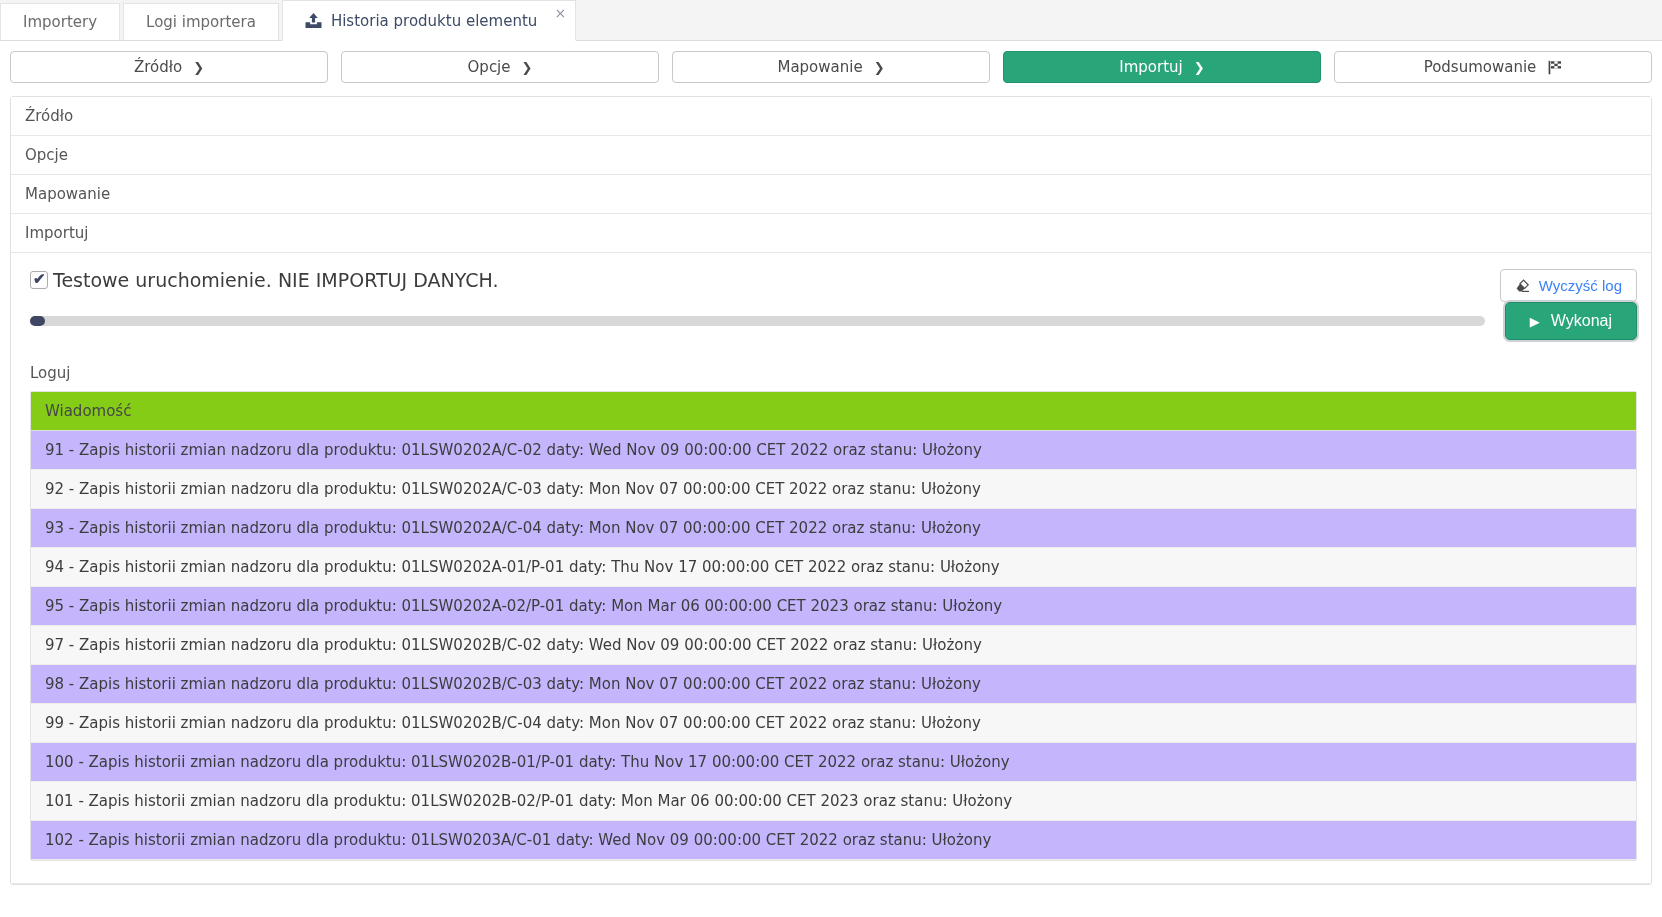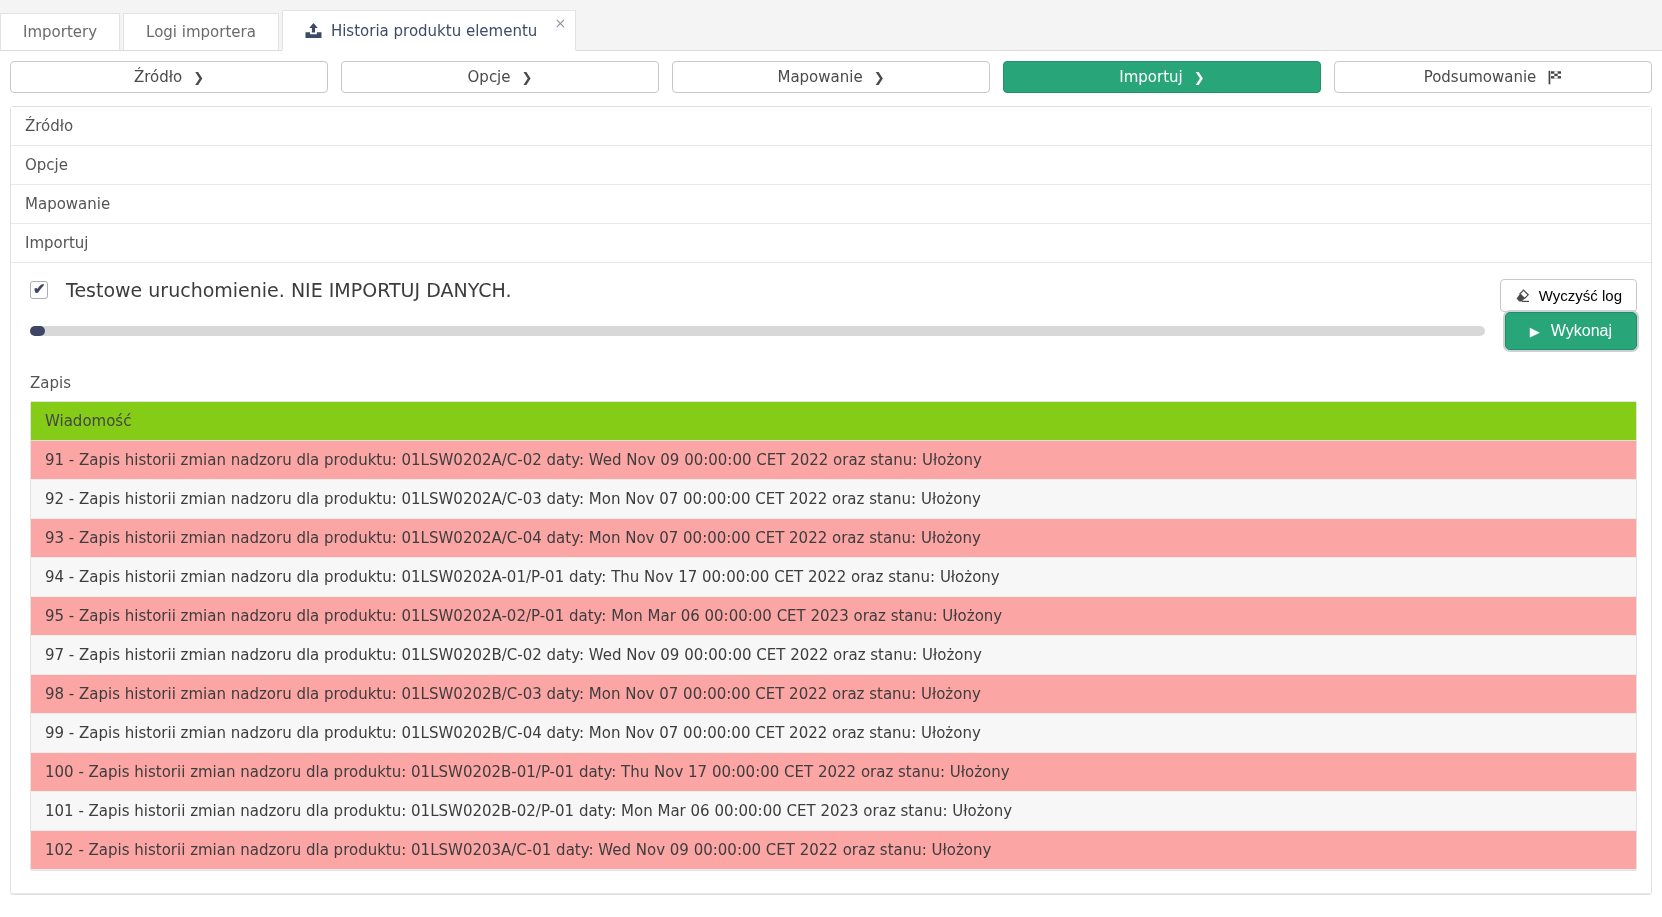--- a/index.html
+++ b/index.html
@@ -9,21 +9,21 @@
     background:#ffffff;
     font-family:"DejaVu Sans","Liberation Sans",sans-serif;
     color:#444;
   }
 
   
   .tabbar {
     display:flex; align-items:flex-end;
     background:#f4f4f4;
     border-bottom:1px solid #dcdcdc;
-    height:51px;
+    height:41px;
   }
   .tab {
     display:flex; align-items:center; gap:9px;
     background:#fff;
     border:1px solid #e3e3e3; border-bottom:none;
     height:37px; padding:0 22px;
     font-size:15px; color:#6b6b6b;
     cursor:pointer; position:relative; white-space:nowrap;
   }
   .tab + .tab { margin-left:3px; }
@@ -67,36 +67,36 @@
     border-bottom:1px solid #e8e8e8;
     cursor:pointer; background:#fff;
   }
   .acc-content {
     padding:16px 14px 22px 14px;
     border-bottom:1px solid #e8e8e8;
   }
 
   
   .row-top { display:flex; justify-content:space-between; align-items:flex-start; }
-  .test-run { display:flex; align-items:center; gap:18px; padding-left:5px; font-size:19px; color:#3c3c3c; }
+  .test-run { display:flex; align-items:center; gap:5px; padding-left:5px; font-size:19px; color:#3c3c3c; }
   .cb {
     appearance:none; -webkit-appearance:none;
     width:18px; height:18px; flex:0 0 18px;
     border:1px solid #adadad; border-radius:3px;
     background:#fff; position:relative; cursor:pointer; margin:0;
   }
   .cb:checked::after {
     content:"✔";
     position:absolute; left:2px; top:-2px;
     font-size:15px; font-weight:bold; color:#3e4663;
   }
   .btn {
     display:inline-flex; align-items:center; gap:9px;
     background:#fff; border:1px solid #c9c9c9; border-radius:4px;
-    padding:7px 14px; font-size:15px; color:#000000; cursor:pointer; white-space:nowrap;
+    padding:7px 14px; font-size:15px; color:#3b82f6; cursor:pointer; white-space:nowrap;
   }
   .progress-label { margin:20px 0 7px 5px; font-size:15px; color:#555; }
   .progress-row { display:flex; align-items:center; gap:20px; }
   .track {
     flex:1; height:10px; margin-left:5px;
     background:#d8d8d8; border-radius:6px;
     position:relative;
   }
   .fill {
     position:absolute; left:0; top:0; height:10px;
@@ -115,21 +115,21 @@
   .log-table { margin-left:5px; border:1px solid #e3e3e3; border-radius:2px; }
   .log-header {
     background:#84cc16; padding:10px 14px;
     font-size:15px; color:#464646;
     border-bottom:1px solid #dedede;
   }
   .log-body > div {
     padding:10px 14px;
     font-size:15px; color:#3d3d3d;
     border-bottom:1px solid #ececec;
-    background:#fca5a5; white-space:nowrap; overflow:hidden;
+    background:#c4b5fd; white-space:nowrap; overflow:hidden;
   }
   .log-body > div:nth-child(even) { background:#f7f7f7; }
   .log-body > div:last-child { border-bottom:1px solid #ececec; }
 
   svg { display:block; }
 </style>
 </head>
 <body>
 
 <div class="tabbar">
@@ -212,21 +212,21 @@
     <div class="progress-row">
       <div class="track">
         <div class="fill" style="width: 1%;"></div>
       </div>
       <button class="execute">
         <span class="play">▶</span>
         <span>Wykonaj</span>
       </button>
     </div>
 
-    <div class="log-label">Zapis</div>
+    <div class="log-label">Loguj</div>
 
     <div class="log-table">
       <div class="log-header">Wiadomość</div>
       <div class="log-body">
         <div>91 - Zapis historii zmian nadzoru dla produktu: 01LSW0202A/C-02 daty: Wed Nov 09 00:00:00 CET 2022 oraz stanu: Ułożony</div>
         <div>92 - Zapis historii zmian nadzoru dla produktu: 01LSW0202A/C-03 daty: Mon Nov 07 00:00:00 CET 2022 oraz stanu: Ułożony</div>
         <div>93 - Zapis historii zmian nadzoru dla produktu: 01LSW0202A/C-04 daty: Mon Nov 07 00:00:00 CET 2022 oraz stanu: Ułożony</div>
         <div>94 - Zapis historii zmian nadzoru dla produktu: 01LSW0202A-01/P-01 daty: Thu Nov 17 00:00:00 CET 2022 oraz stanu: Ułożony</div>
         <div>95 - Zapis historii zmian nadzoru dla produktu: 01LSW0202A-02/P-01 daty: Mon Mar 06 00:00:00 CET 2023 oraz stanu: Ułożony</div>
         <div>97 - Zapis historii zmian nadzoru dla produktu: 01LSW0202B/C-02 daty: Wed Nov 09 00:00:00 CET 2022 oraz stanu: Ułożony</div>

